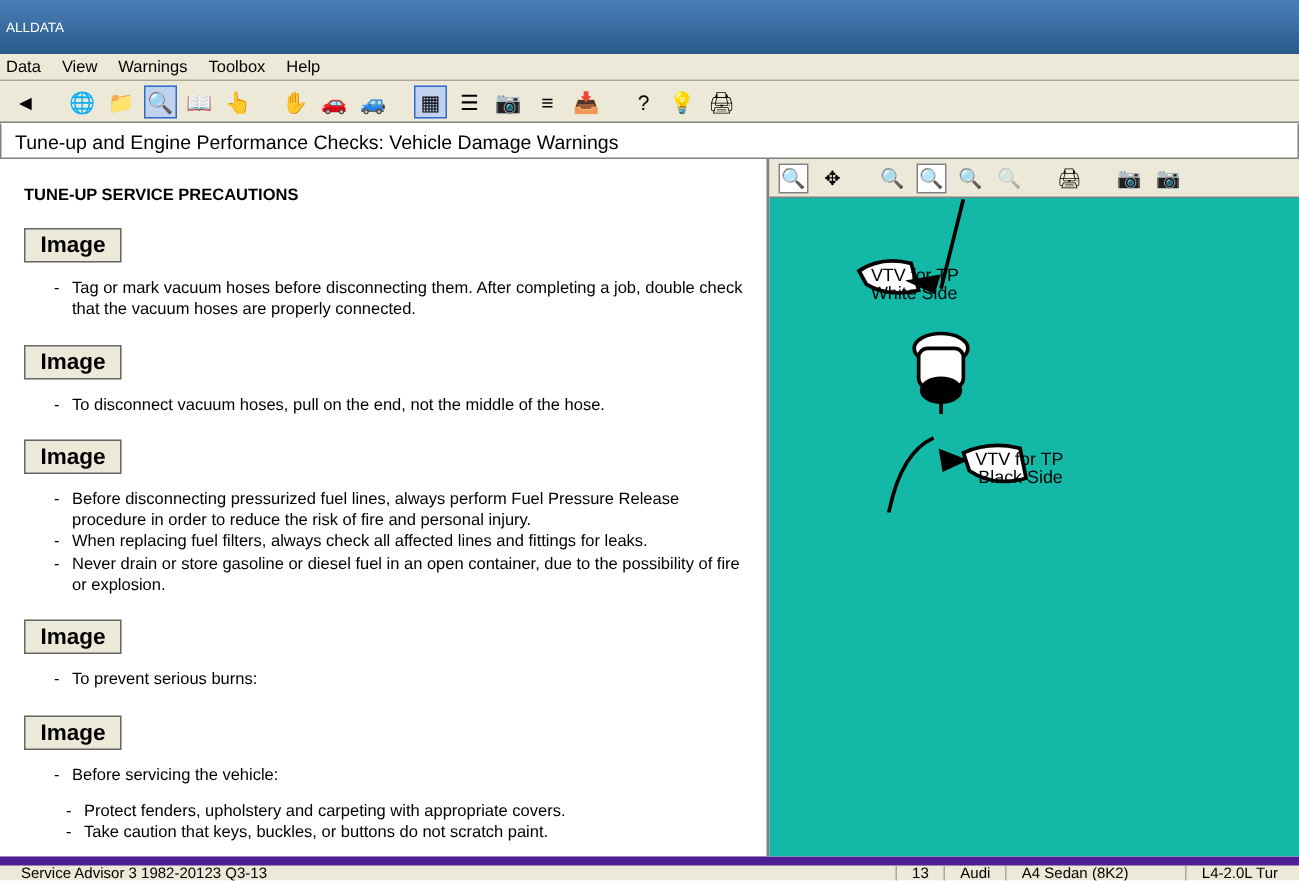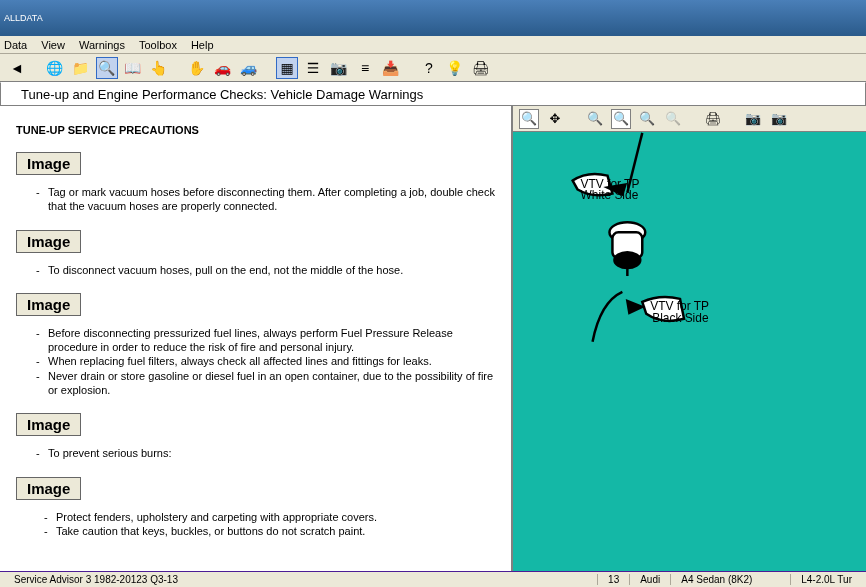--- a/index.html
+++ b/index.html
@@ -4,35 +4,35 @@
 <style>
 * { margin: 0; padding: 0; box-sizing: border-box; font-family: Tahoma, Arial, sans-serif; }
 body { width: 866px; height: 587px; background: #fff; overflow: hidden; display: flex; flex-direction: column; }
 .titlebar { height: 13px; background: linear-gradient(#4a7fb8,#2a5a8a); color: #fff; font-size: 9px; padding: 18px 4px; display: flex; align-items: center; }
 .menubar { height: 18px; background: #ece9d8; border-bottom: 1px solid #aca899; display: flex; align-items: center; padding: 0 4px; font-size: 11px; }
 .menubar span { margin-right: 14px; cursor: default; }
 .toolbar { height: 28px; background: #ece9d8; border-bottom: 1px solid #808080; display: flex; align-items: center; padding: 0 6px; gap: 4px; }
 .tbtn { width: 22px; height: 22px; display: flex; align-items: center; justify-content: center; font-size: 14px; cursor: default; }
 .tbtn.sel { border: 1px solid #316ac5; background: #c1d2ee; }
 .tsep { width: 8px; }
-.pagetitle { height: 24px; border: 1px solid #808080; border-top: 1px solid #fff; background: #fff; font-size: 13px; font-family: "Times New Roman", serif; padding: 4px 20px; }
+.pagetitle { height: 24px; border: 1px solid #808080; border-top: 1px solid #fff; background: #fff; font-size: 13px; font-family: "Times New Roman", serif; padding: 4px 9px; }
 .content { flex: 1; display: flex; overflow: hidden; }
 .left { flex: 1; overflow-y: auto; padding: 10px 16px; font-family: "Times New Roman", serif; font-size: 11px; }
 .right { width: 355px; border-left: 2px solid #808080; display: flex; flex-direction: column; background: #fff; }
 .imgtoolbar { height: 26px; background: #ece9d8; border-bottom: 1px solid #808080; display: flex; align-items: center; padding: 0 6px; gap: 6px; }
 .ibtn { width: 20px; height: 20px; display: flex; align-items: center; justify-content: center; font-size: 13px; cursor: default; }
 .ibtn.sel { border: 1px solid #808080; background: #fff; }
 .imgview { flex: 1; background: #14b8a6; position: relative; }
 .section-head { font-weight: bold; font-size: 11px; margin: 8px 0 10px 0; }
 .imgbtn { display: inline-block; border: 1px solid #666; background: #ece9d8; padding: 2px 10px; font-size: 15px; font-weight: bold; margin: 6px 0; cursor: default; }
 .bullets { margin: 4px 0 10px 20px; }
 .bullets li { list-style: none; position: relative; padding-left: 12px; line-height: 1.3; }
 .bullets li::before { content: "-"; position: absolute; left: 0; }
 .sub { margin-left: 28px; }
-.statusbar { height: 16px; background: #ece9d8; border-top: 1px solid #4c1d95; font-size: 10px; display: flex; align-items: center; padding: 0 4px; }
+.statusbar { height: 16px; background: #ece9d8; border-top: 6px solid #4c1d95; font-size: 10px; display: flex; align-items: center; padding: 0 4px; }
 .statusbar .sp { flex: 1; }
 .statusbar span { padding: 0 10px; border-left: 1px solid #aca899; }
 .statusbar span:first-child { border-left: none; }
 </style>
 </head>
 <body>
 
 <div class="titlebar">
   <span>ALLDATA</span>
 </div>
@@ -79,21 +79,23 @@
     <div id="blocks"><div class="imgbtn">Image</div><ul class="bullets">
           <li>Tag or mark vacuum hoses before disconnecting them. After completing a job, double check that the vacuum hoses are properly connected.</li>
         </ul><div class="imgbtn">Image</div><ul class="bullets">
           <li>To disconnect vacuum hoses, pull on the end, not the middle of the hose.</li>
         </ul><div class="imgbtn">Image</div><ul class="bullets">
           <li>Before disconnecting pressurized fuel lines, always perform Fuel Pressure Release procedure in order to reduce the risk of fire and personal injury.</li>
           <li>When replacing fuel filters, always check all affected lines and fittings for leaks.</li>
           <li>Never drain or store gasoline or diesel fuel in an open container, due to the possibility of fire or explosion.</li>
         </ul><div class="imgbtn">Image</div><ul class="bullets">
           <li>To prevent serious burns:</li>
-        </ul><div class="imgbtn">Image</div><ul class="bullets sub">
+        </ul><div class="imgbtn">Image</div><ul class="bullets">
+          <li>Before servicing the vehicle:</li>
+        </ul><ul class="bullets sub">
           <li>Protect fenders, upholstery and carpeting with appropriate covers.</li>
           <li>Take caution that keys, buckles, or buttons do not scratch paint.</li>
         </ul></div>
   </div>
 
   <div class="right">
     <div class="imgtoolbar">
       <div class="ibtn sel">🔍</div>
       <div class="ibtn">✥</div>
       <div style="width:8px"></div>

